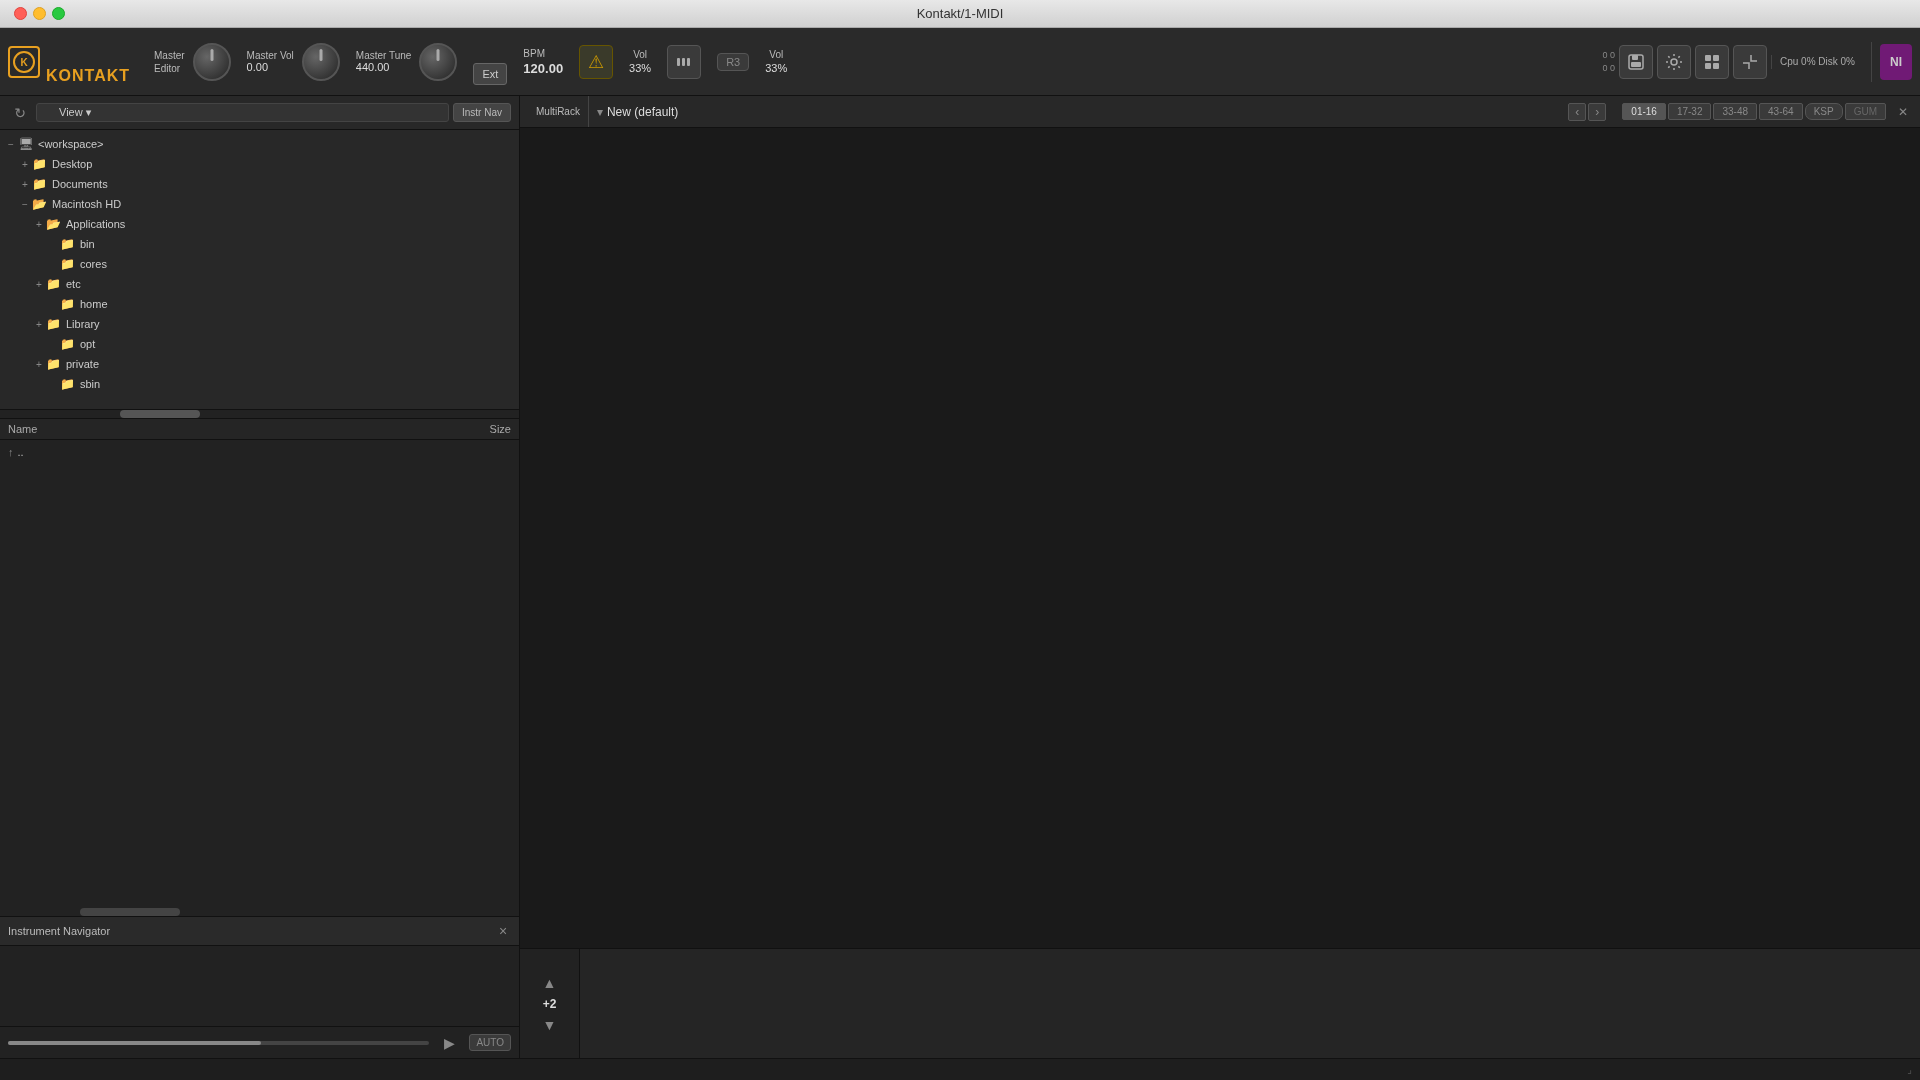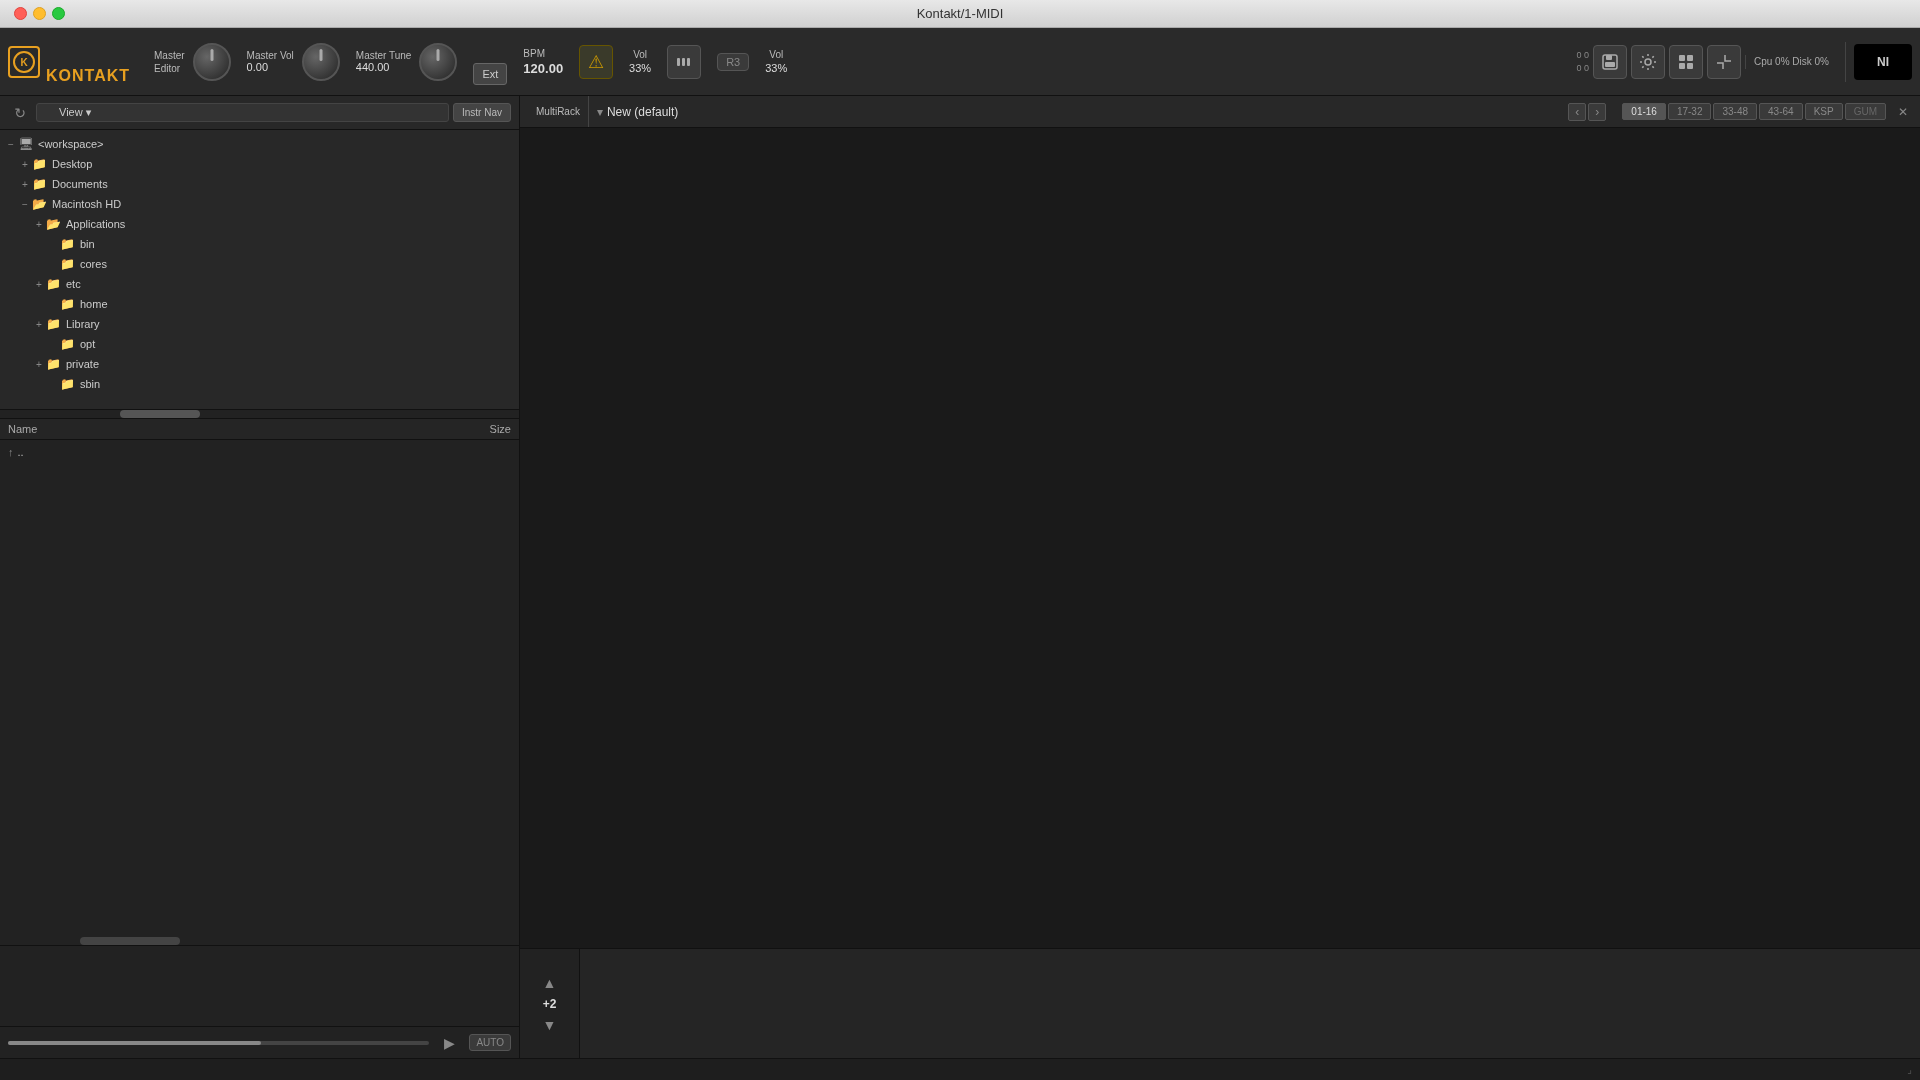--- a/index.html
+++ b/index.html
@@ -106,23 +106,23 @@
 
     .cpu-info {
       color: #aaa;
       font-size: 10px;
       line-height: 1.4;
       padding: 0 8px;
       border-left: 1px solid #444;
     }
 
     .ni-badge {
-      width: 58px;
+      width: 32px;
       height: 36px;
-      background: #000000;
+      background: #701a75;
       border-radius: 4px;
       display: flex;
       align-items: center;
       justify-content: center;
       color: #ccc;
       font-size: 12px;
       font-weight: bold;
     }
 
     
@@ -553,21 +553,21 @@
       cursor: pointer;
     }
     .rack-tab.active {
       background: #555;
       color: #ddd;
     }
     .rack-tab-ksp {
       padding: 2px 8px;
       background: #3a3a3a;
       border: 1px solid #555;
-      border-radius: 2px;
+      border-radius: 7px;
       color: #888;
       font-size: 10px;
       cursor: pointer;
     }
     .rack-close-btn {
       width: 18px;
       height: 18px;
       display: flex;
       align-items: center;
       justify-content: center;
@@ -888,20 +888,24 @@
           <span class="file-up-icon">↑</span>
           <span>..</span>
         </div>
       </div>
 
       <div style="height:8px;background:#222;position:relative;">
         <div style="height:8px;width:100px;background:#444;border-radius:4px;position:absolute;left:80px;"></div>
       </div>
 
       <div class="instrument-navigator">
+        <div class="inav-header">
+          <span class="inav-title">Instrument Navigator</span>
+          <span class="inav-close">×</span>
+        </div>
         <div class="inav-content"></div>
       </div>
 
       <div class="transport-bar">
         <div class="transport-slider">
           <div class="transport-progress"></div>
         </div>
         <div class="transport-btn">▶</div>
         <button class="auto-btn">AUTO</button>
       </div>

